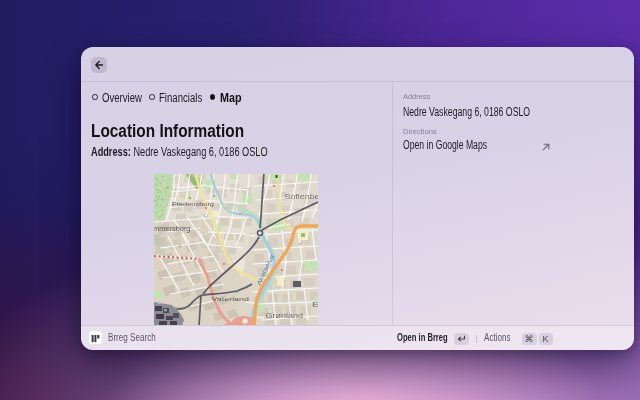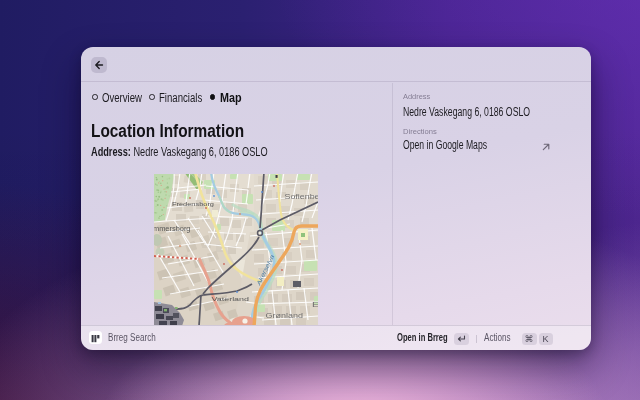--- a/index.html
+++ b/index.html
@@ -9,21 +9,21 @@
     background:
       radial-gradient(ellipse 255px 125px at 355px 425px, rgba(244,186,224,0.95) 0%, rgba(244,186,224,0) 100%),
       radial-gradient(ellipse 430px 235px at 370px 440px, rgba(206,152,206,0.92) 0%, rgba(206,152,206,0) 100%),
       radial-gradient(ellipse 350px 240px at 690px 460px, rgba(156,114,188,0.97) 0%, rgba(156,114,188,0) 100%),
       radial-gradient(ellipse 360px 280px at -40px 460px, rgba(72,18,56,0.92) 0%, rgba(72,18,56,0) 100%),
       radial-gradient(ellipse 420px 260px at 108% -10%, rgba(108,50,196,0.55) 0%, rgba(108,50,196,0) 100%),
       linear-gradient(to bottom, rgba(10,6,20,0) 32%, rgba(10,6,20,0.18) 100%),
       linear-gradient(to right, #201c62 0%, #2b2071 38%, #45238b 70%, #512896 100%);
   }
   .window {
-    position:absolute; left:81px; top:47px; width:510px; height:303px;
+    position:absolute; left:81px; top:47px; width:553px; height:303px;
     border-radius:12px; overflow:hidden;
     background:linear-gradient(168deg, #d6d1e4 0%, #d9d2e6 45%, #e6daeb 82%, #ebdeed 100%);
     box-shadow:0 18px 38px rgba(10,5,30,0.45), 0 4px 12px rgba(10,5,30,0.3);
   }
   .t { position:absolute; white-space:pre; transform-origin:0 50%; opacity:0.992; }
   .hdr { position:absolute; left:0; top:0; right:0; height:35px;
          border-bottom:1px solid rgba(85,75,105,0.15); }
   .back { position:absolute; left:10px; top:10px; width:16px; height:16px;
           border-radius:5px; background:rgba(110,98,133,0.22); }
   .vdiv { position:absolute; left:311px; top:36px; bottom:25px; width:1px;

